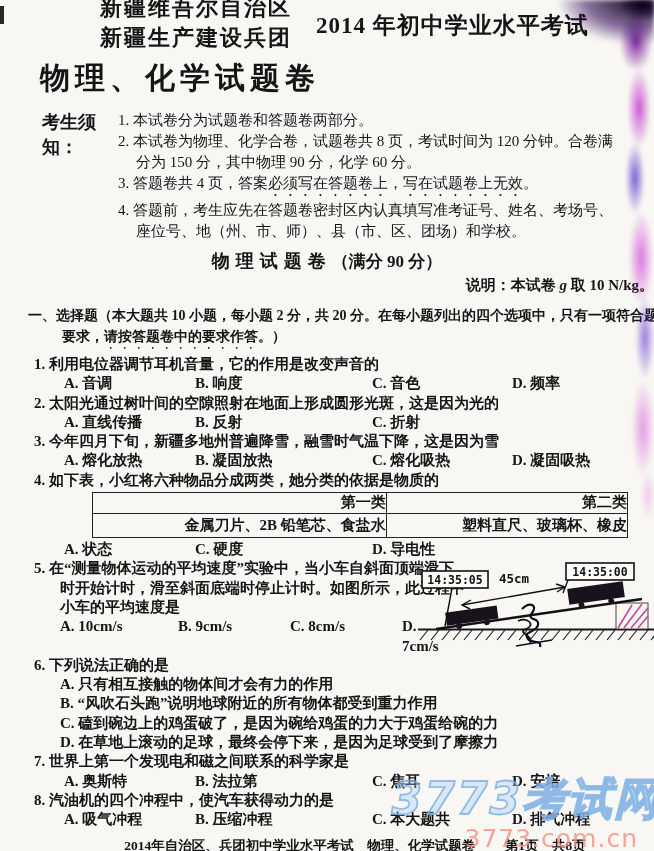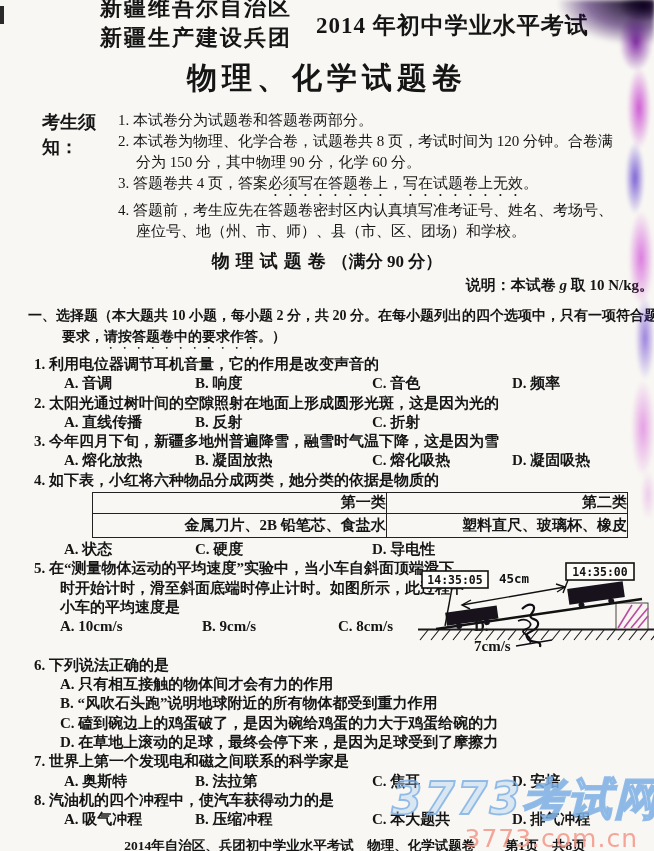--- a/index.html
+++ b/index.html
@@ -6,21 +6,21 @@
   .page{
     position:relative; width:654px; height:851px; overflow:hidden;
     background:#f8f7f3; color:#151515;
     font-family:"Liberation Serif","DejaVu Serif",serif;
   }
   
   .header{position:relative;height:57px;overflow:hidden;}
   .region{position:absolute;left:100px;top:-7px;text-align:center;
     font-size:22px;font-weight:600;line-height:30px;letter-spacing:2px;}
   .exam-title{position:absolute;left:316px;top:10px;font-size:23px;font-weight:700;letter-spacing:1px;}
-  .main-title{text-align:center;font-size:30px;font-weight:700;letter-spacing:5px;margin-top:1px;}
+  .main-title{text-align:left;font-size:30px;font-weight:700;letter-spacing:5px;margin-top:1px;padding-left:40px;}
   
   .notice{display:flex;margin:11px 0 0 42px;font-size:15px;}
   .notice-label{font-weight:700;width:76px;flex:none;font-size:18px;line-height:25px;}
   .notice-items{width:505px;line-height:21px;}
   .n-item{padding-left:18px;text-indent:-18px;}
   .em-dots{-webkit-text-emphasis:filled dot;-webkit-text-emphasis-position:under right;
     text-emphasis:filled dot;text-emphasis-position:under right;}
   
   .phys-title{text-align:center;margin-top:7px;font-weight:700;}
   .pt-main{font-size:18px;letter-spacing:6px;}
@@ -37,21 +37,21 @@
   .options-lines .opt-line{display:block;padding-left:26px;}
   
   .q4-table{border-collapse:collapse;margin:2px 0 2px 58px;width:536px;
     font-size:15px;font-weight:600;text-align:right;}
   .q4-table th,.q4-table td{border:1.6px solid #222;padding:0;}
   .q4-table th{height:20px;font-weight:700;}
   .q4-table td{height:23px;}
   
   .q5{position:relative;min-height:80px;}
   .q5-text{width:406px;}
-  .q5-options{display:grid;grid-template-columns:118px 112px 112px auto;padding-left:26px;width:394px;gap:24px;}
+  .q5-options{display:grid;grid-template-columns:118px 112px 112px auto;padding-left:26px;width:394px;}
   .figure{position:absolute;right:-2px;top:0;width:238px;height:92px;}
   svg text{font-family:"DejaVu Sans Mono","DejaVu Sans",sans-serif;font-weight:bold;}
   
   .footer{margin-top:7px;text-align:center;padding-left:56px;font-size:13.5px;font-weight:700;}
   .footer .page-info{margin-left:26px;}
   .wm-name{position:absolute;right:-6px;top:770px;z-index:5;pointer-events:none;
     font-family:"DejaVu Sans",sans-serif;font-style:italic;font-weight:700;
     font-size:44px;letter-spacing:2px;color:rgba(160,200,240,.35);
     -webkit-text-stroke:1.8px rgba(122,174,228,.8);}
   .wm-url{position:absolute;right:16px;top:824px;z-index:5;pointer-events:none;

